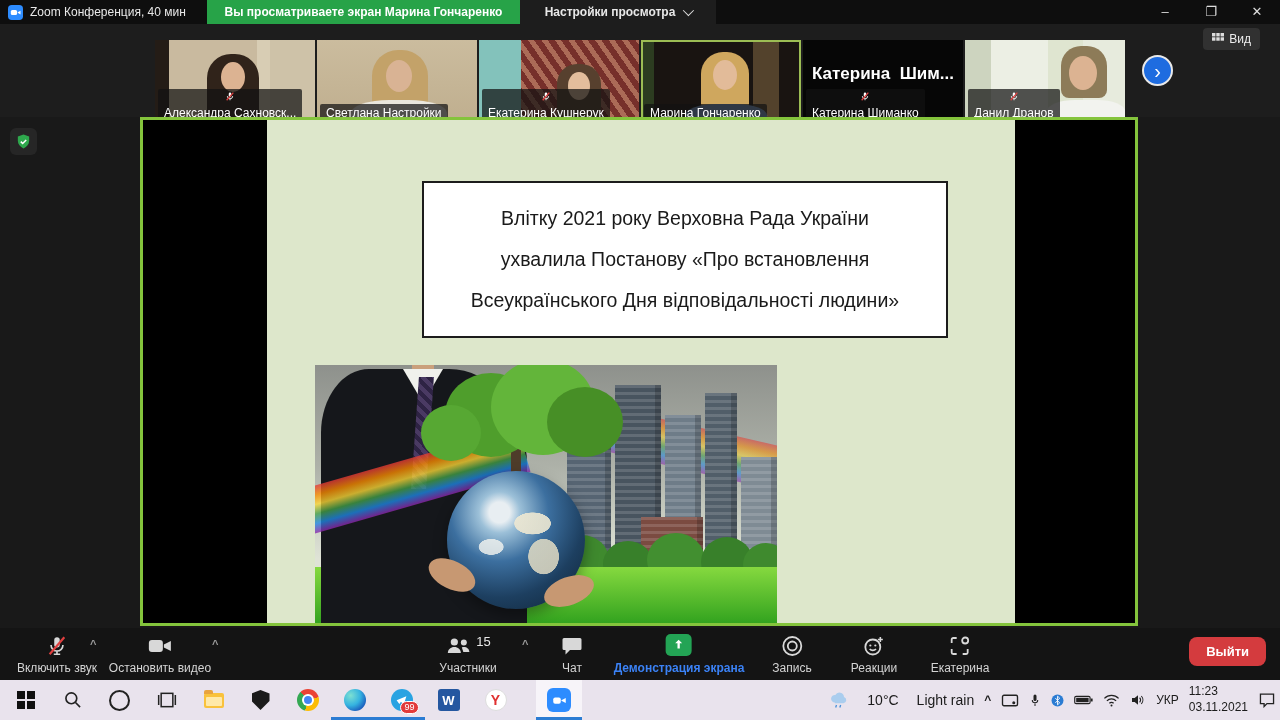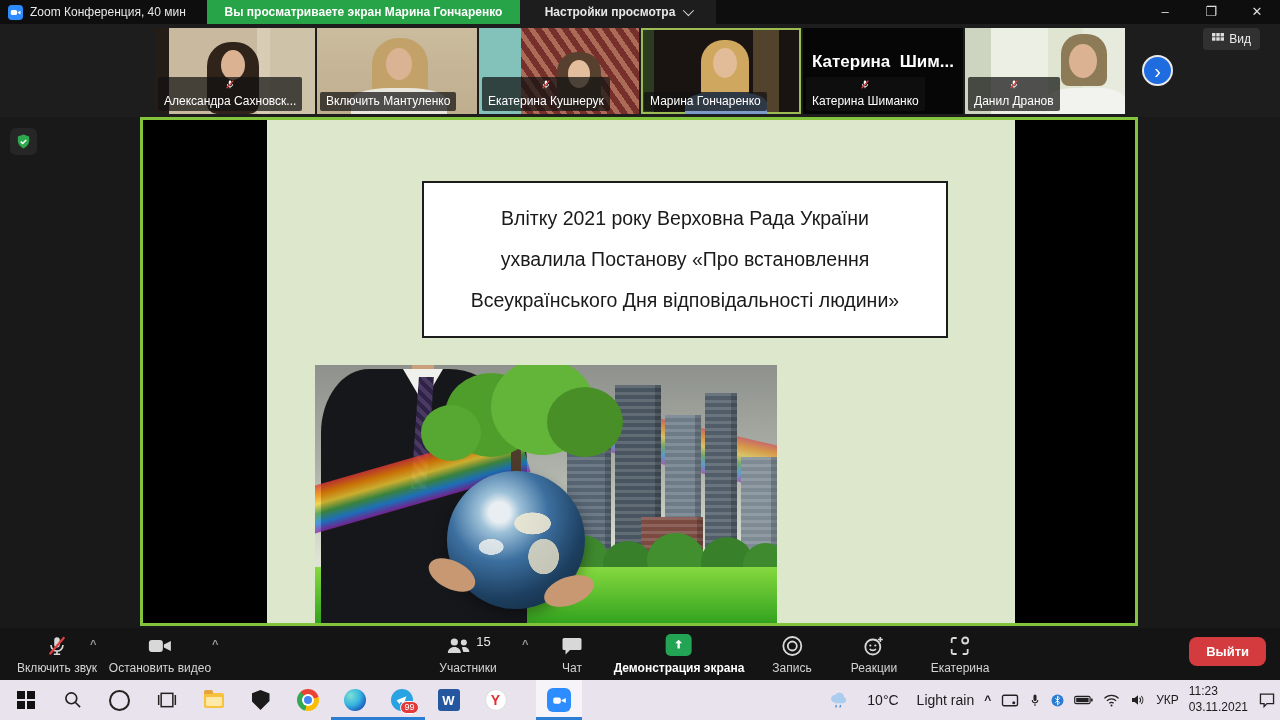--- a/index.html
+++ b/index.html
@@ -14,21 +14,21 @@
           display:flex;align-items:center;justify-content:center;font-weight:700;}
   .view-settings{position:absolute;left:520px;top:0;width:196px;height:24px;background:#1d1d1d;
           display:flex;align-items:center;justify-content:center;gap:8px;font-weight:700;cursor:pointer;}
   .chev-dn{width:7px;height:7px;border-right:1.6px solid #ddd;border-bottom:1.6px solid #ddd;
           transform:rotate(45deg) translateY(-2px);}
   .win-controls{position:absolute;right:0;top:0;height:24px;display:flex;}
   .win-controls span{width:46px;text-align:center;line-height:24px;font-size:13px;color:#ddd;cursor:pointer;}
 
   
   .video-strip{position:relative;height:93px;background:#1d1d1d;}
-  .tile{position:absolute;top:4px;width:160px;height:86px;overflow:hidden;background:#000;}
+  .tile{position:absolute;top:16px;width:160px;height:86px;overflow:hidden;background:#000;}
   .t1{left:155px;background:linear-gradient(90deg,#241c16 0 9%,#c9ba9f 9% 64%,#d8cdb4 64% 72%,#cec2a8 72% 100%);}
   .t2{left:317px;background:linear-gradient(180deg,#cbbc9e,#bfae8e);}
   .t3{left:479px;background:linear-gradient(90deg,#83c2bb 0 26%,#8d3a33 26% 100%);}
   .t4{left:641px;background:linear-gradient(90deg,#2c3c20 0 8%,#191411 8% 70%,#53422c 70% 86%,#191411 86% 100%);
       outline:2px solid #9cbd54;outline-offset:-2px;}
   .t5{left:803px;background:#060606;}
   .t6{left:965px;background:linear-gradient(90deg,#cdd4bf 0 16%,#ecefe4 16% 52%,#dfe5d0 52% 74%,#e7ebdd 74% 100%);}
   .hair,.face,.pbody,.pattern{position:absolute;}
   .t1 .hair{left:52px;top:14px;width:52px;height:72px;border-radius:24px 24px 10px 10px;background:#30231a;}
   .t1 .face{left:66px;top:22px;width:24px;height:30px;border-radius:50%;background:#dcb392;}
@@ -114,21 +114,21 @@
   .hR{left:228px;top:212px;width:52px;height:28px;transform:rotate(-20deg);}
 
   
   .toolbar{position:relative;height:52px;background:#141414;color:#d4d4d4;}
   .ti{position:absolute;top:6px;display:flex;flex-direction:column;align-items:center;gap:3px;
       font-size:12px;transform:translateX(-50%);cursor:pointer;white-space:nowrap;}
   .ti .icn{height:24px;display:flex;align-items:flex-start;gap:5px;}
   .chev{position:absolute;top:10px;color:#9a9a9a;font-size:11px;font-weight:700;cursor:pointer;}
   .share-ic{width:26px;height:22px;background:#23a455;border-radius:5px;display:flex;
       align-items:center;justify-content:center;}
-  .share-lbl{color:#ffffff;font-weight:700;}
+  .share-lbl{color:#3b82f6;font-weight:700;}
   .count{font-size:13px;color:#e8e8e8;}
   .leave-btn{position:absolute;right:14px;top:9px;background:#d43b3e;color:#fff;font-size:13px;
       font-weight:700;padding:7px 17px;border-radius:8px;cursor:pointer;}
 
   
   .taskbar{position:relative;height:40px;background:#e9e3ed;color:#1b1b1b;}
   .slots{position:absolute;left:2px;top:0;height:40px;display:flex;}
   .slot{width:47px;height:40px;display:flex;align-items:center;justify-content:center;cursor:pointer;position:relative;}
   .slot.open{box-shadow:inset 0 -3px 0 #2b7cd3;}
   .slot.zoomslot{margin-left:17px;width:46px;background:#f7f4f9;box-shadow:inset 0 -3px 0 #2b7cd3;}
@@ -201,21 +201,21 @@
           </svg>
         <span>Александра Сахновск...</span>
       </div>
     </div>
 
     <div class="tile t2">
       <div class="hair"></div>
       <div class="face"></div>
       <div class="pbody"></div>
       <div class="nameplate">
-        <span>Включить Мантуленко</span>
+        <span>Светлана Настройки</span>
       </div>
     </div>
 
     <div class="tile t3">
       <div class="pattern"></div>
       <div class="hair"></div>
       <div class="face"></div>
       <div class="nameplate">
         <svg width="10" height="11" viewBox="0 0 24 24" fill="none">
             <rect x="9" y="2.5" width="6" height="11" rx="3" fill="#fff"></rect>

